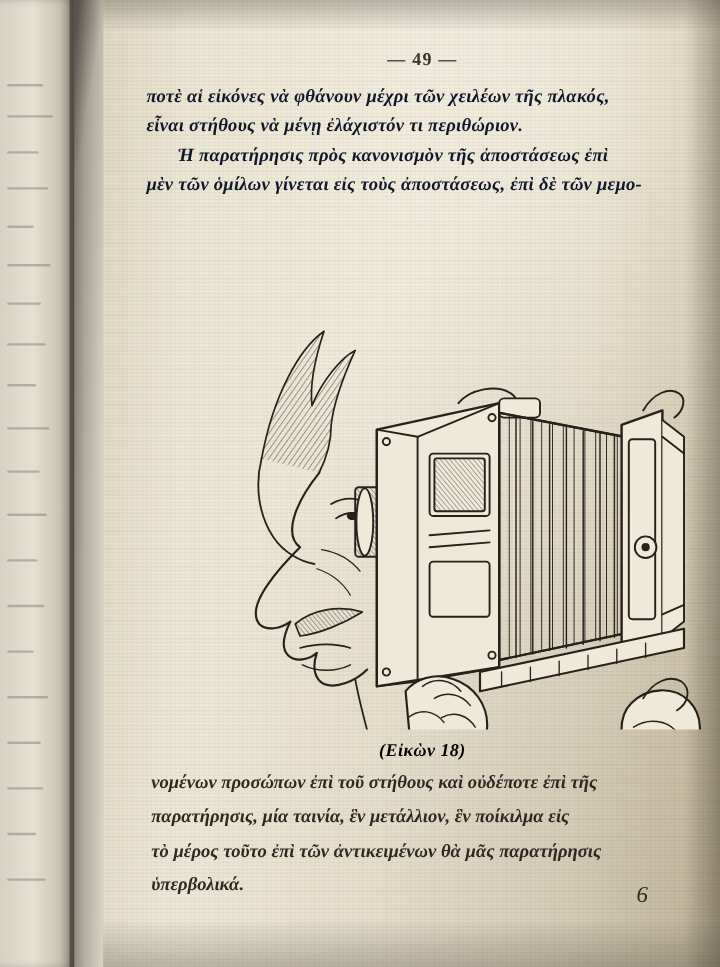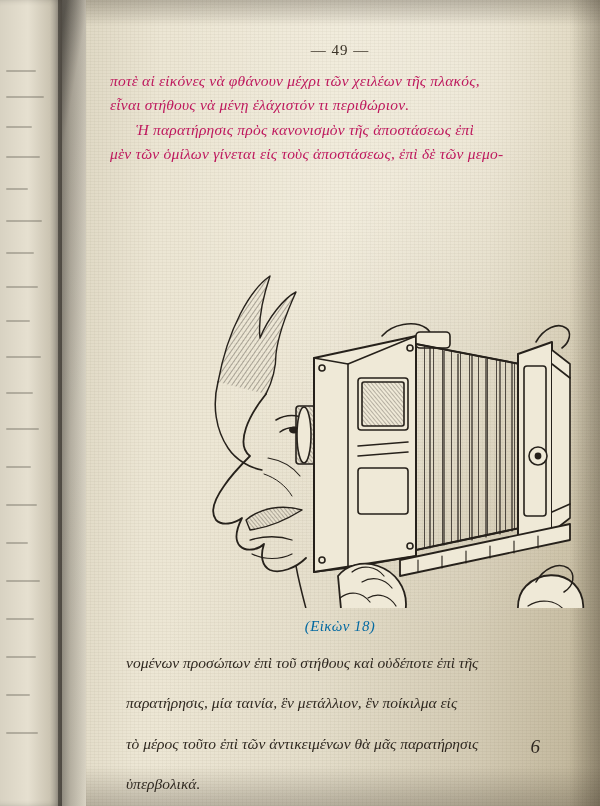--- a/index.html
+++ b/index.html
@@ -82,61 +82,62 @@
   }
   .edge-shadow-right {
     position: absolute; right: 0; top: 0; bottom: 0; width: 30px;
     background: linear-gradient(270deg, rgba(60,52,40,0.35), rgba(0,0,0,0));
     pointer-events: none;
   }
 
   
   .content {
     position: absolute;
-    left: 110px;
+    left: 122px;
     top: 42px;
     width: 460px;
     color: #2a241c;
+    font-weight: bold;
   }
   .page-number-top {
     text-align: center;
     font-size: 15px;
     letter-spacing: 1px;
     color: #3a3226;
     margin-bottom: 10px;
   }
   .body-text {
     font-size: 15.5px;
     line-height: 1.52;
     text-align: justify;
-    color: #be185d;
+    color: #0f172a;
     font-style: italic;
     letter-spacing: 0.2px;
   }
   .body-text p { margin: 0; }
   .body-text p.indent { text-indent: 26px; }
   .para-gap { height: 2px; }
 
   .caption {
     text-align: center;
     font-size: 15px;
     font-style: italic;
-    color: #0369a1;
+    color: #000000;
     margin: 6px 0 6px 0;
     letter-spacing: 0.4px;
   }
 
   .lower-text {
     font-size: 15.5px;
     line-height: 1.58;
     text-align: justify;
     font-style: italic;
     color: #2f2820;
   }
-  .lower-text p { margin: 16px; }
+  .lower-text p { margin: 4px; }
 
   .folio {
     position: absolute;
     right: 60px;
     bottom: 48px;
     font-size: 19px;
     font-style: italic;
     color: #2e2720;
   }
 

